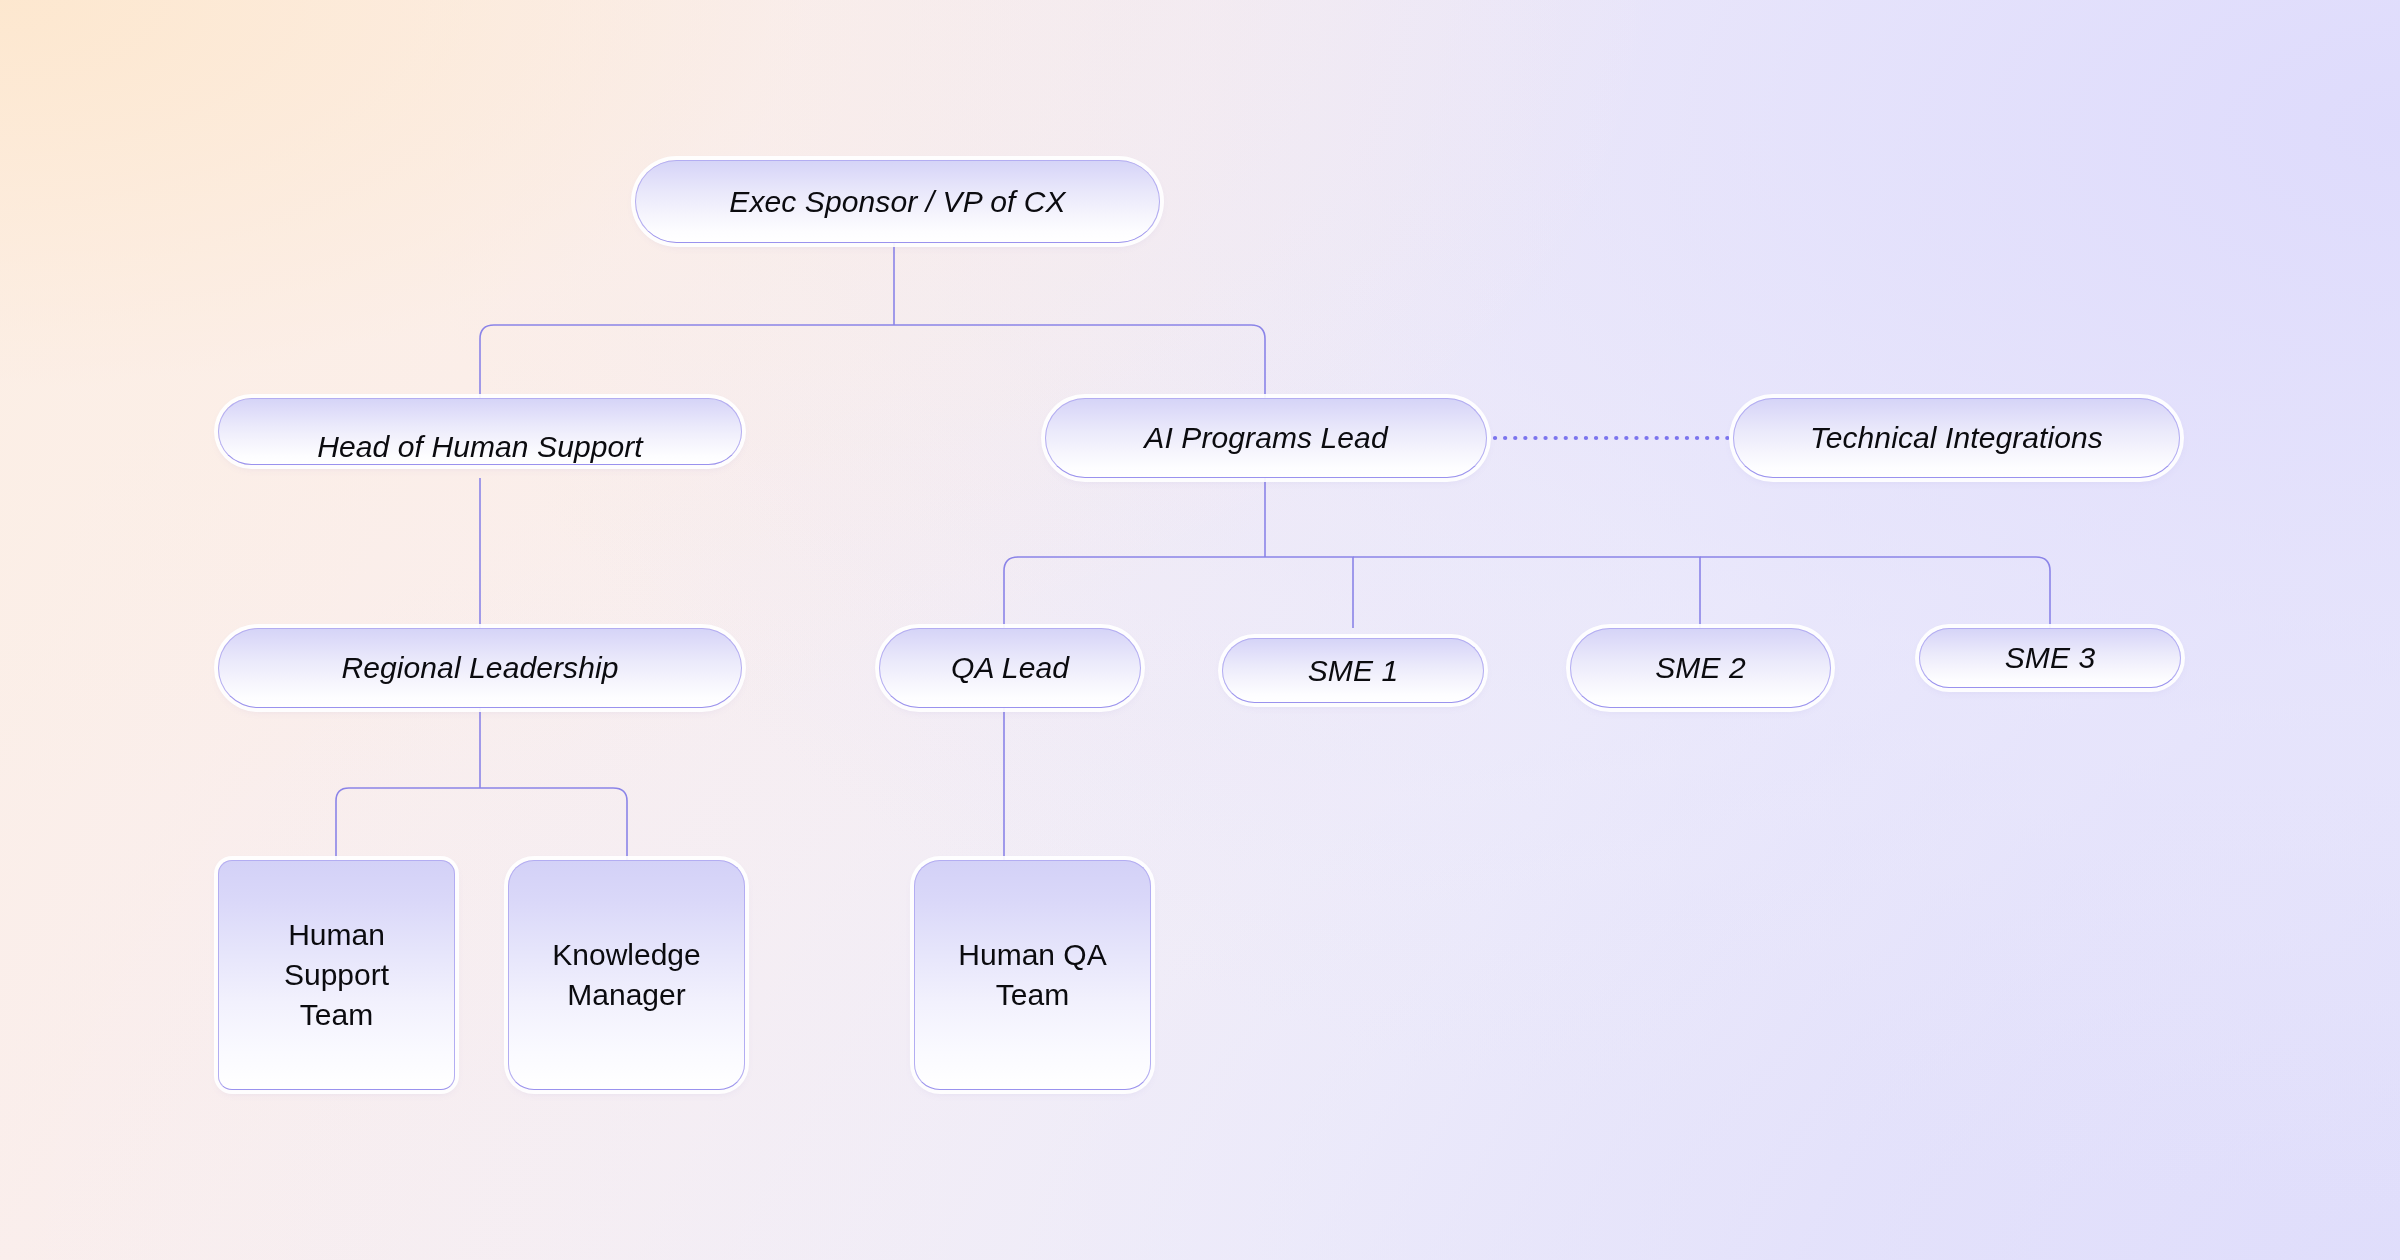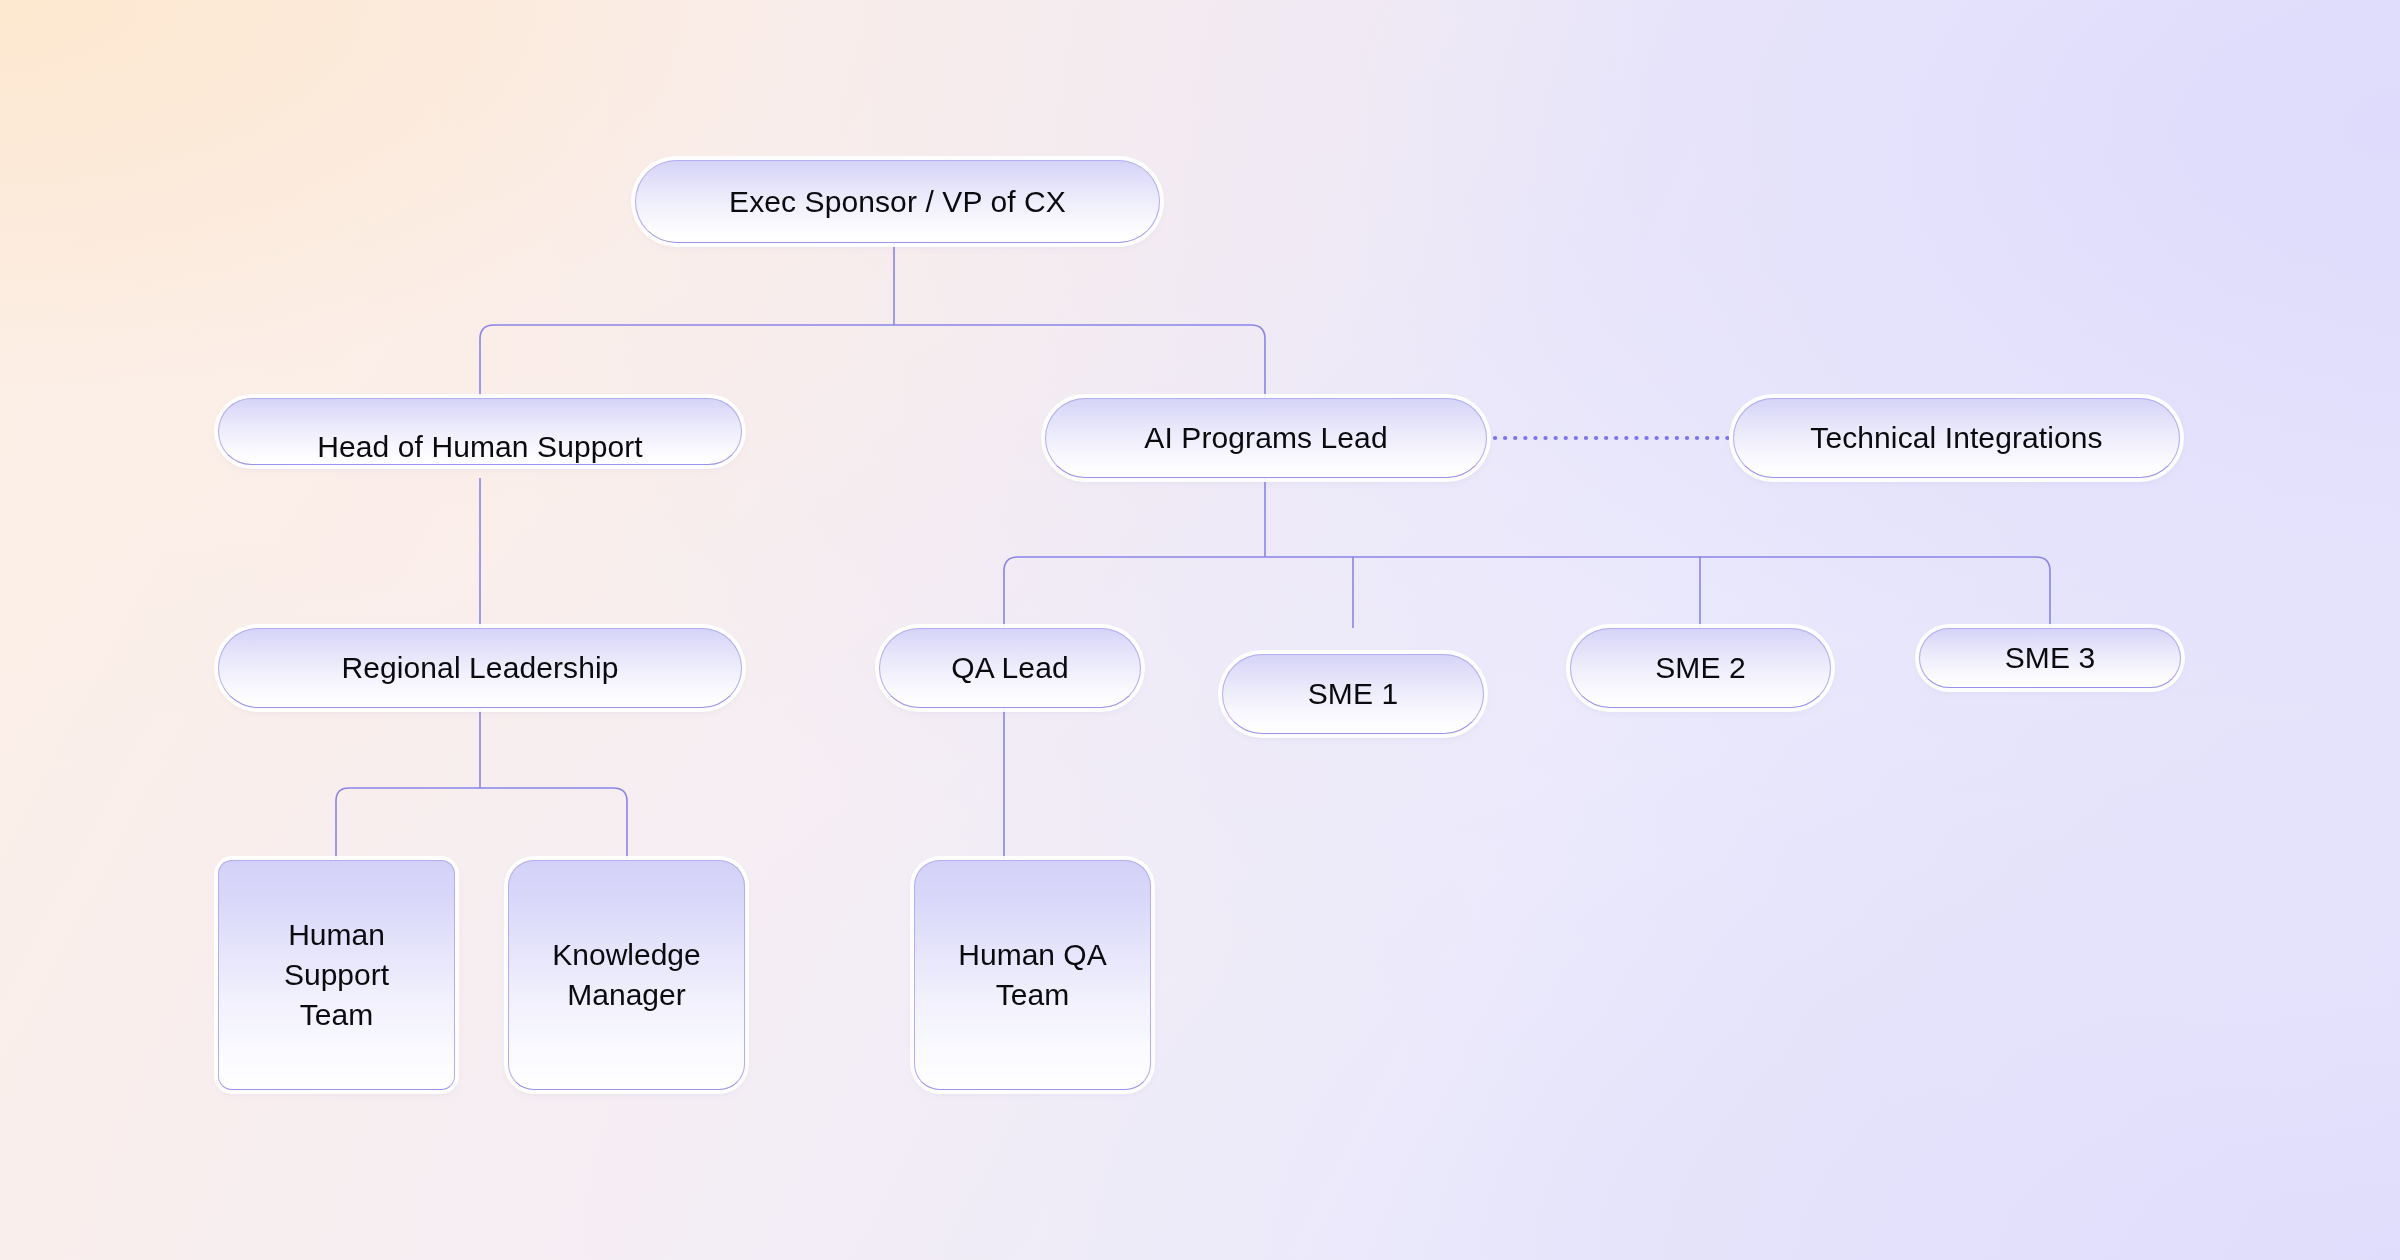--- a/index.html
+++ b/index.html
@@ -50,20 +50,21 @@
     box-shadow:
       0 0 0 4px rgba(255,255,255,0.92),
       0 3px 9px rgba(120,110,200,0.13),
       0 1px 2px rgba(120,110,200,0.10);
   }
 
   .node.pill {
     border-radius: 999px;
     font-size: 30px;
     letter-spacing: 0.1px;
+    font-style: italic;
   }
 
   .node.card {
     border-radius: 26px;
     font-size: 30px;
     line-height: 1.33;
     background: linear-gradient(180deg, #d3d1f7 0%, #dad8f9 18%, #e6e5fb 40%, #f2f1fd 62%, #fafaff 84%, #ffffff 100%);
   }
 
   .node .label {
@@ -119,21 +120,21 @@
   </div>
 
   <div class="node pill" style="left:218px; top:628px; width:524px; height:80px;">
     <span class="label">Regional Leadership</span>
   </div>
 
   <div class="node pill" style="left:879px; top:628px; width:262px; height:80px;">
     <span class="label">QA Lead</span>
   </div>
 
-  <div class="node pill" style="left:1222px; top:654px; width:262px; height:80px;">
+  <div class="node pill" style="left:1222px; top:638px; width:262px; height:65px;">
     <span class="label">SME 1</span>
   </div>
 
   <div class="node pill" style="left:1570px; top:628px; width:261px; height:80px;">
     <span class="label">SME 2</span>
   </div>
 
   <div class="node pill" style="left:1919px; top:628px; width:262px; height:60px;">
     <span class="label">SME 3</span>
   </div>

